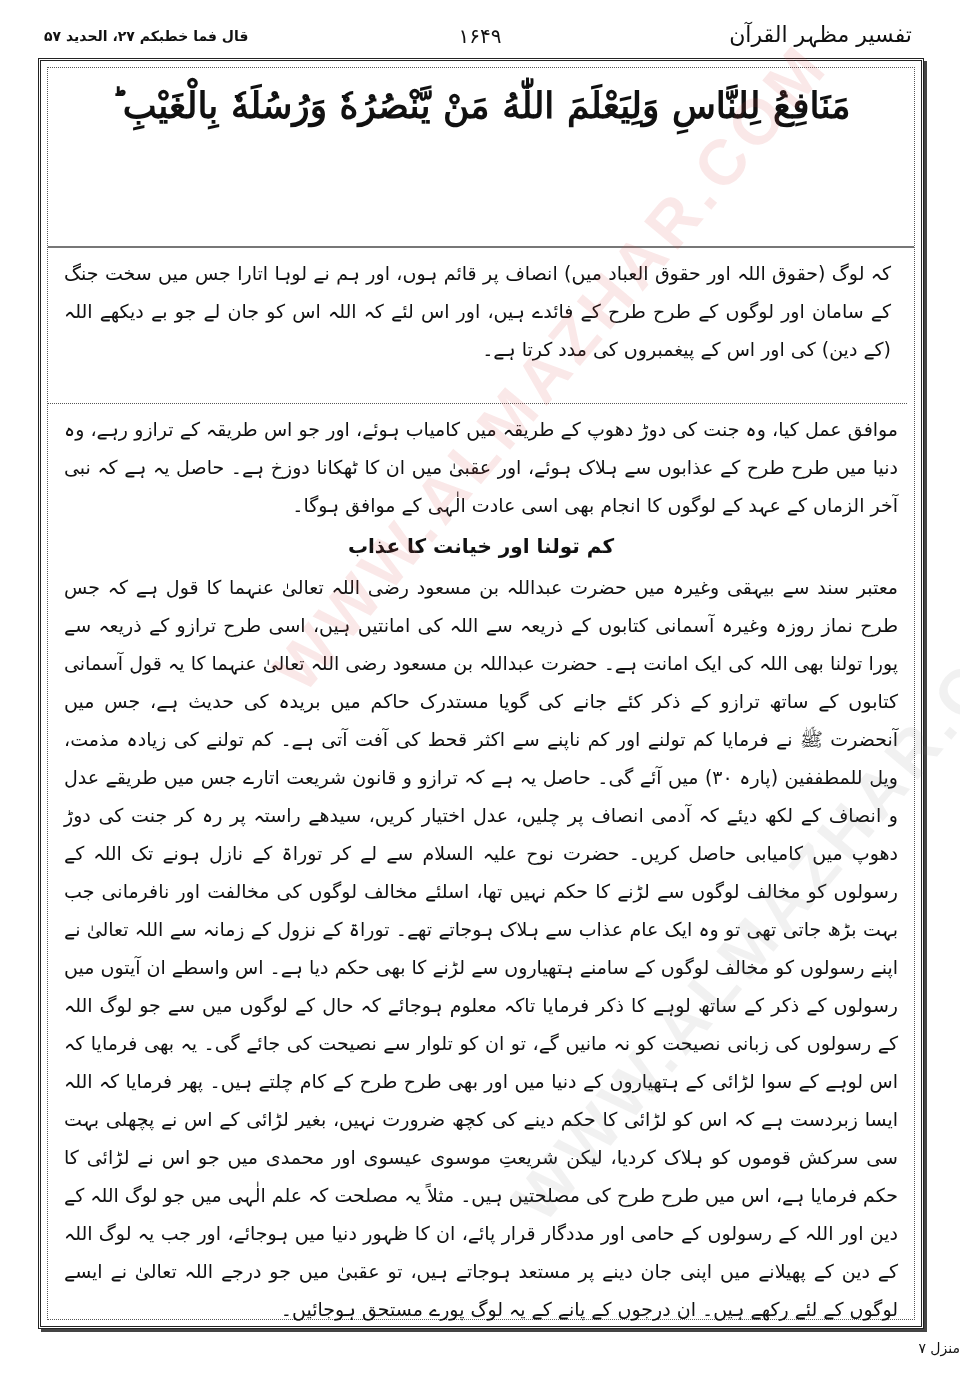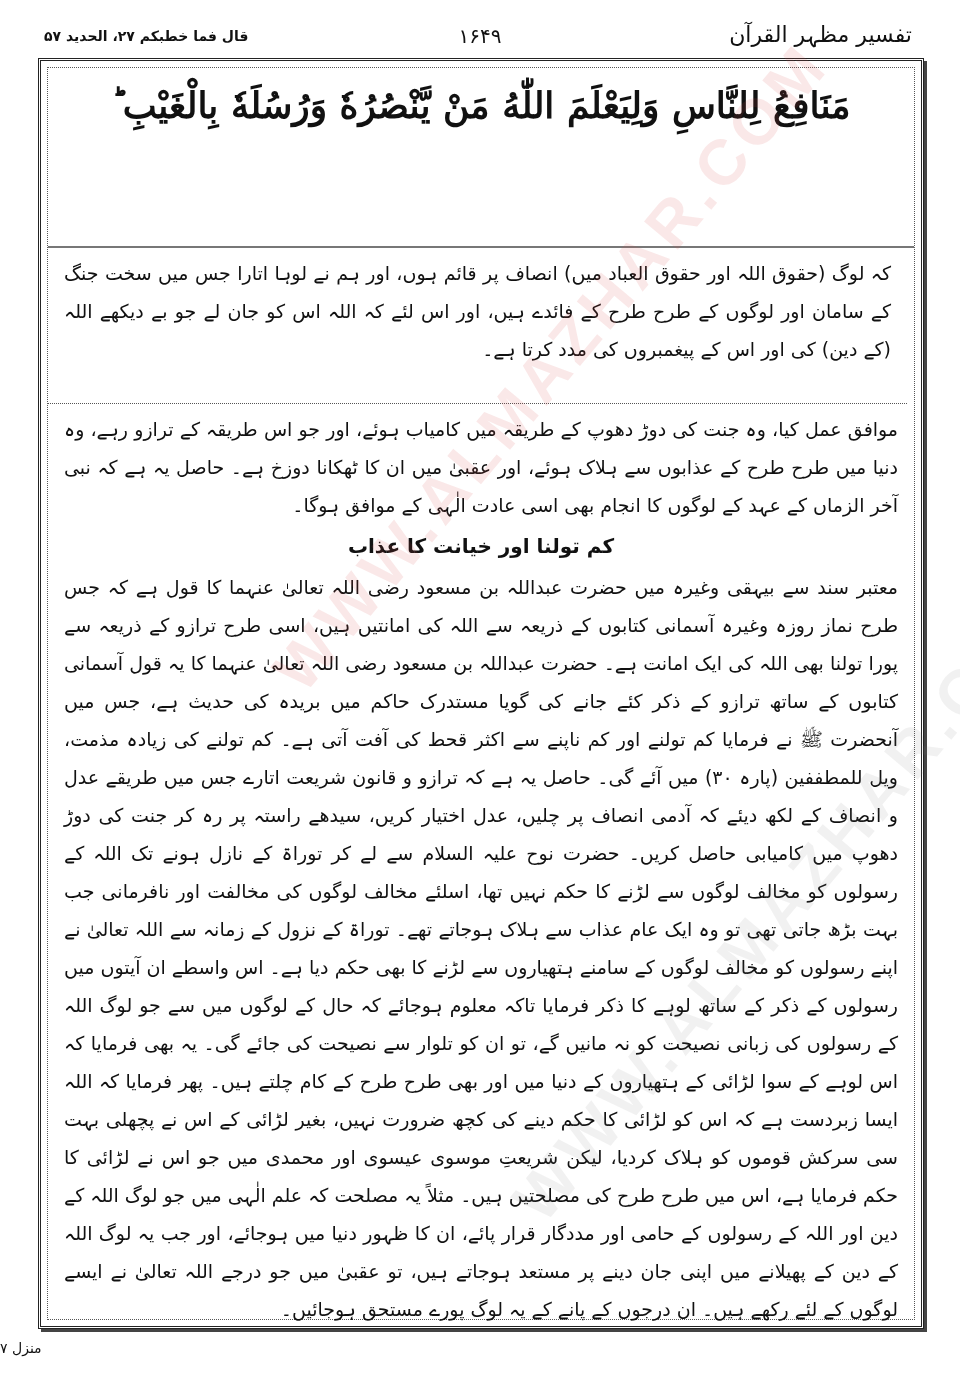--- a/index.html
+++ b/index.html
@@ -24,21 +24,21 @@
   .translation { position: absolute; top: 184px; left: 0; right: 7px; height: 152px;
                  border-bottom: 1px dotted #555; padding: 2px 16px; box-sizing: border-box; }
   .urdu { direction: rtl; text-align: justify; text-align-last: right;
           font-family: "DejaVu Sans", sans-serif; font-size: 19px; line-height: 38px; }
 
   .commentary { position: absolute; top: 342px; left: 0; right: 0; bottom: 0;
                 padding: 0 16px; box-sizing: border-box; }
   .section-heading { direction: rtl; text-align: center; font-weight: bold; font-size: 20px;
                      line-height: 40px; margin: 2px 0; }
 
-  .footer-manzil { position: absolute; top: 1340px; left: 0; right: 0; text-align: left;
+  .footer-manzil { position: absolute; top: 1340px; left: 0; right: 0; text-align: right;
                    direction: rtl; font-size: 14px; }
 
   .watermark { position: absolute; pointer-events: none; color: rgba(220, 80, 80, 0.13);
                font-family: "Liberation Sans", sans-serif; font-weight: bold; font-size: 64px;
                letter-spacing: 6px; transform: rotate(-50deg); white-space: nowrap; }
   .wm1 { top: 330px; left: 140px; }
   .wm2 { top: 860px; left: 380px; color: rgba(120, 120, 120, 0.10); }
 </style>
 </head>
 <body>

